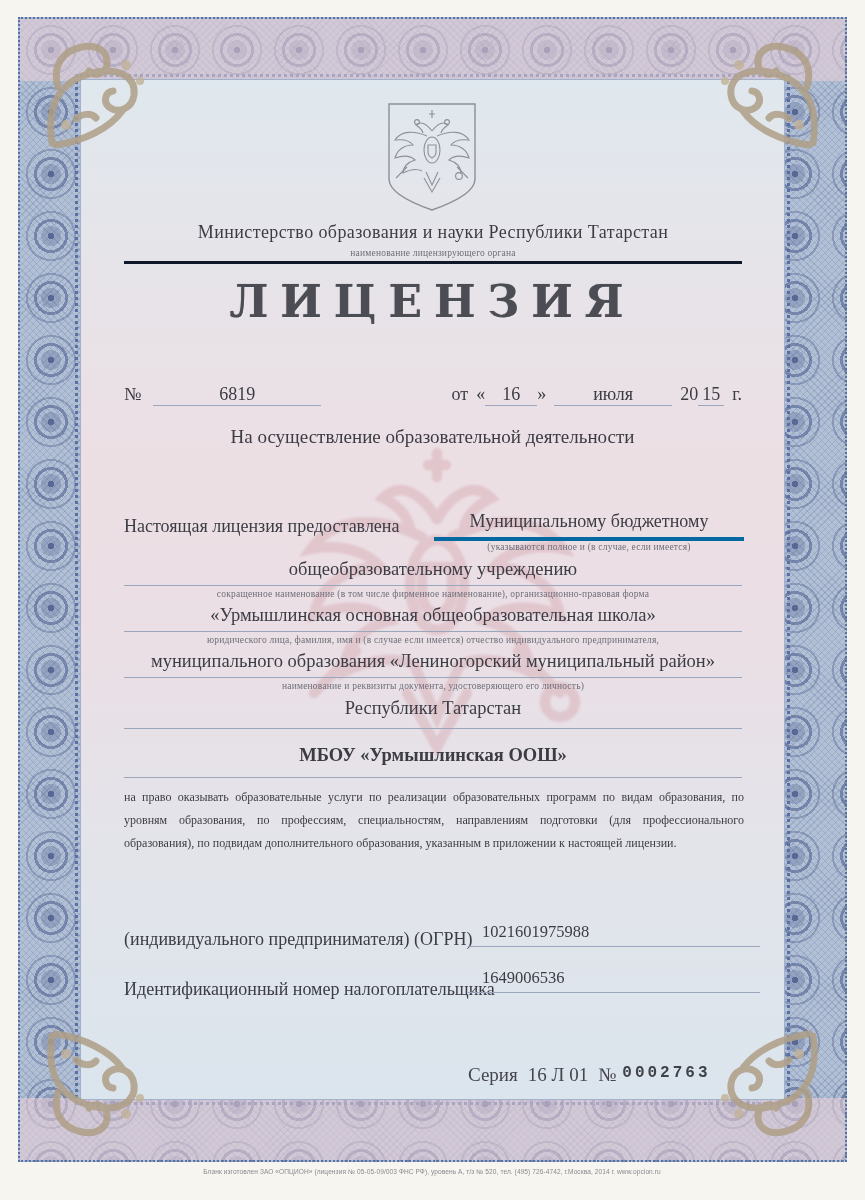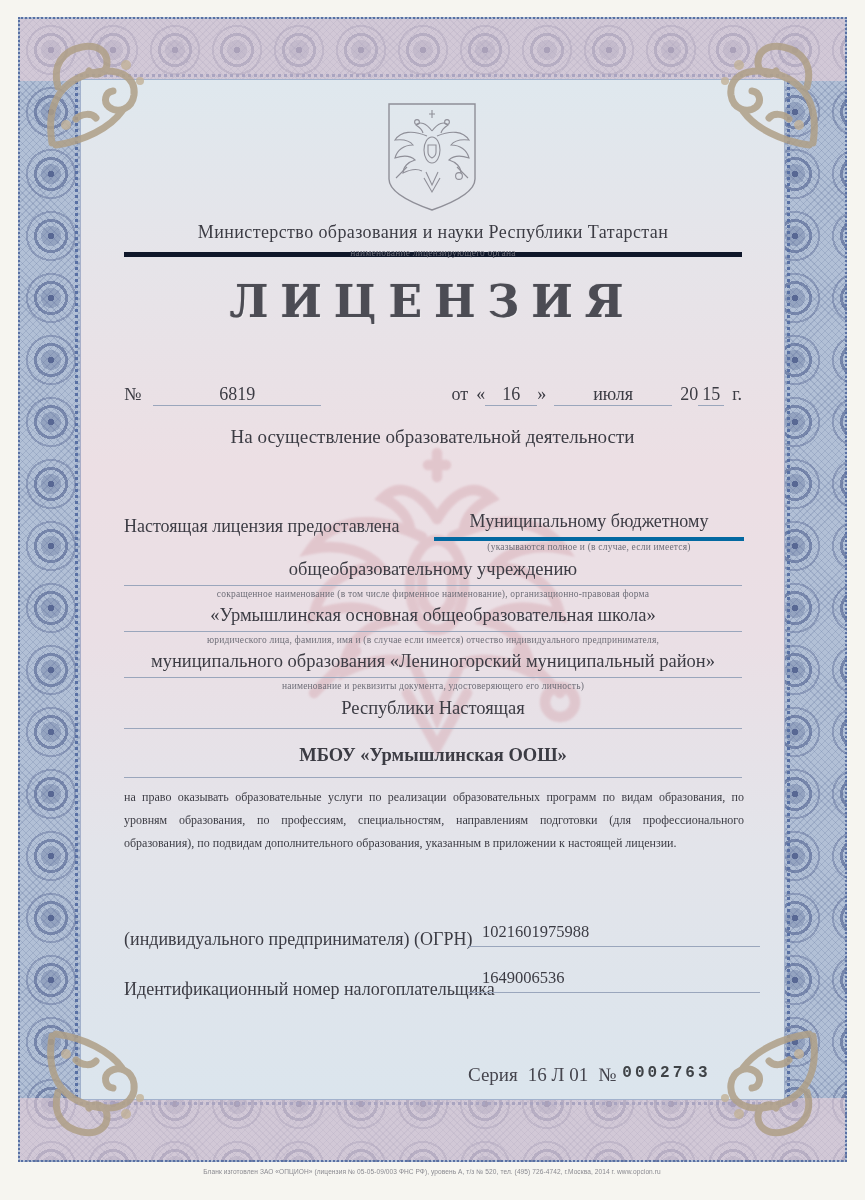--- a/index.html
+++ b/index.html
@@ -43,21 +43,21 @@
 
   
   .watermark{ position:absolute; left:272px; top:382px; width:330px; height:430px;
     opacity:.5; filter:blur(1px); pointer-events:none;}
   .emblem{ position:absolute; left:376px; top:97px; width:112px; height:120px; }
 
   
   .abs{ position:absolute; }
   .ministry{
     left:124px; top:222px; width:618px; text-align:center;
-    font-size:18px; letter-spacing:.4px; border-bottom:5px solid #0f172a; padding-bottom:9px;
+    font-size:18px; letter-spacing:.4px; border-bottom:3px solid #0f172a; padding-bottom:18px;
   }
   .caption{ font-size:9.5px; color:#6e6e78; text-align:center; letter-spacing:.2px; }
   .ministry-caption{ left:124px; top:248px; width:618px; }
 
   .doc-title{
     left:0; top:276px; width:100%; text-align:center;
     font-family:"DejaVu Serif", serif; font-weight:bold;
     font-size:44px; letter-spacing:12px; color:#4c4c54;
     text-shadow:0 0 1px rgba(76,76,84,.6), 1px 1px 0 rgba(255,255,255,.5);
   }
@@ -243,21 +243,21 @@
 
   <div class="abs center-line grant-line2">общеобразовательному учреждению</div>
   <div class="abs caption grant-cap2">сокращенное наименование (в том числе фирменное наименование), организационно-правовая форма</div>
 
   <div class="abs center-line grant-line3">«Урмышлинская основная общеобразовательная школа»</div>
   <div class="abs caption grant-cap3">юридического лица, фамилия, имя и (в случае если имеется) отчество индивидуального предпринимателя,</div>
 
   <div class="abs center-line grant-line4">муниципального образования «Лениногорский муниципальный район»</div>
   <div class="abs caption grant-cap4">наименование и реквизиты документа, удостоверяющего его личность)</div>
 
-  <div class="abs center-line grant-line5">Республики Настоящая</div>
+  <div class="abs center-line grant-line5">Республики Татарстан</div>
   <div class="abs center-line grant-line6">МБОУ «Урмышлинская ООШ»</div>
 
   <div class="abs rights">на право оказывать образовательные услуги по реализации образовательных программ по видам образования, по уровням образования, по профессиям, специальностям, направлениям подготовки (для профессионального образования), по подвидам дополнительного образования, указанным в приложении к настоящей лицензии.</div>
 
   <div class="abs ogrn-label2">(индивидуального предпринимателя) (ОГРН)</div>
   <div class="abs value-line ogrn-value">1021601975988</div>
 
   <div class="abs inn-label">Идентификационный номер налогоплательщика</div>
   <div class="abs value-line inn-value">1649006536</div>
 

